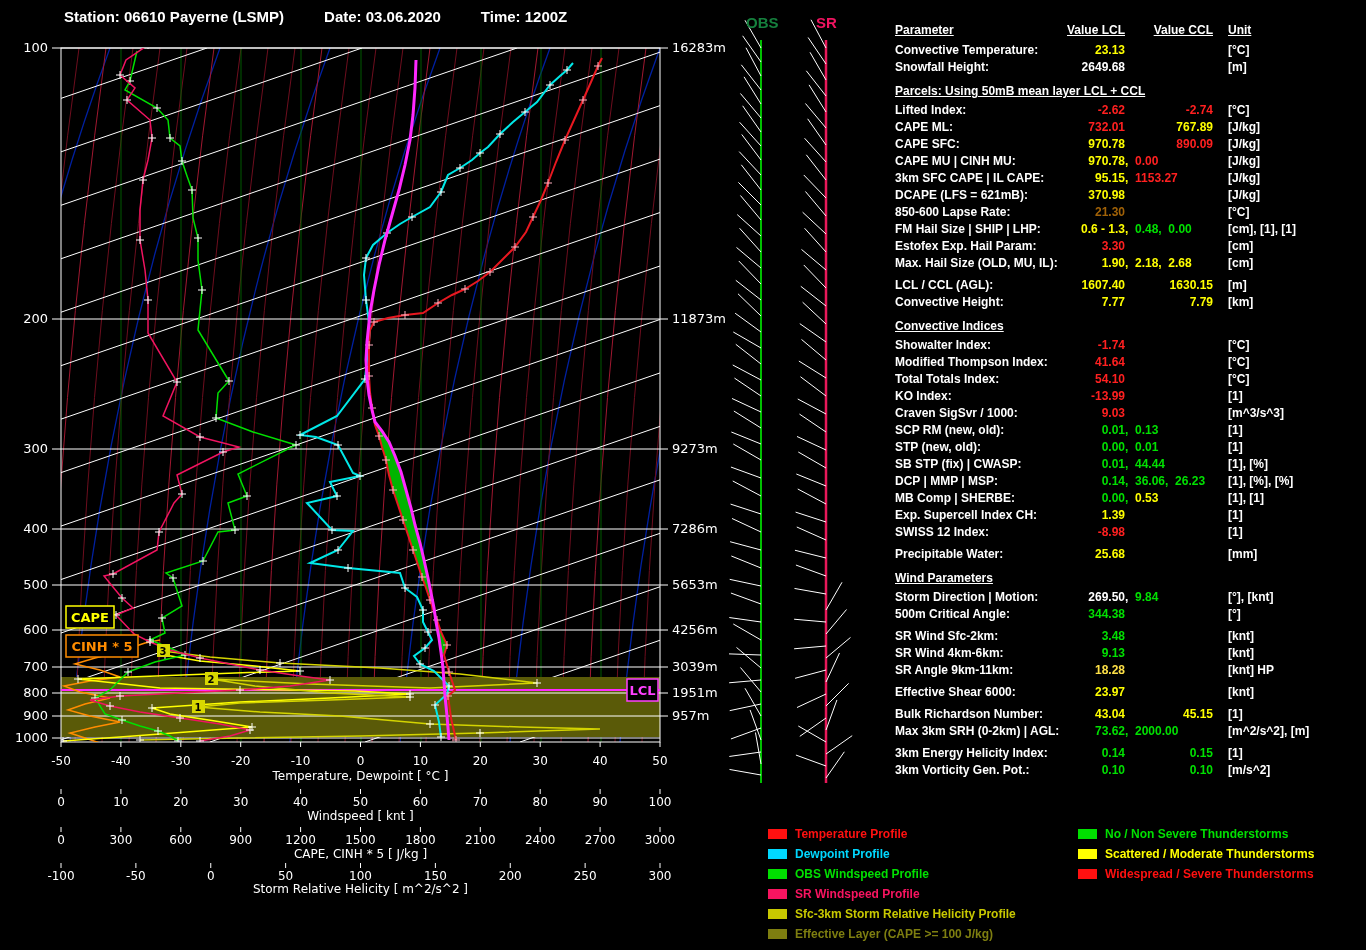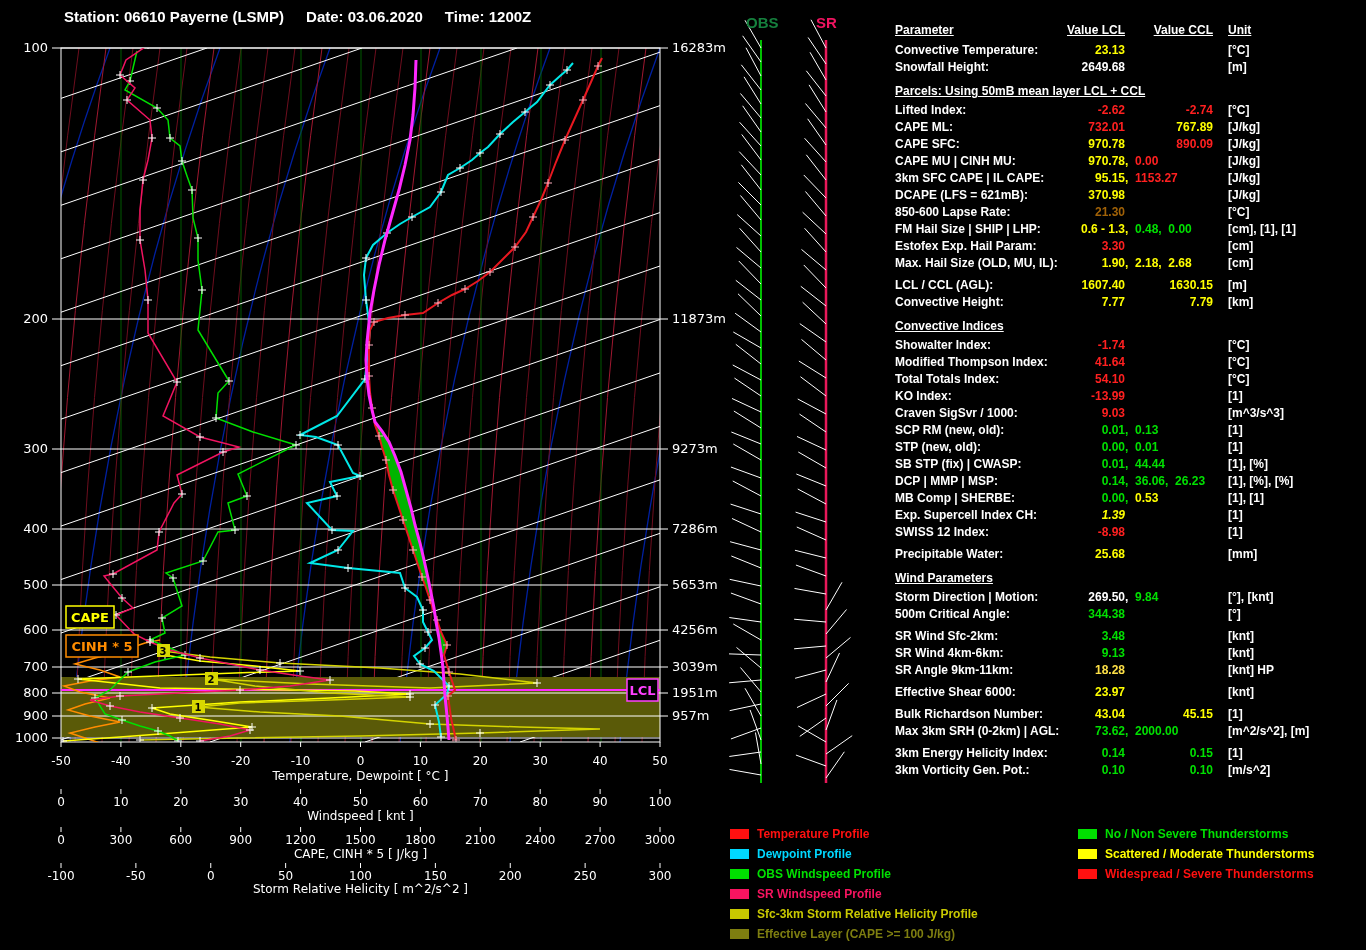--- a/index.html
+++ b/index.html
@@ -1,38 +1,38 @@
 <!DOCTYPE html>
 <html><head>
 <meta charset="utf-8">
 <style>
   html,body{margin:0;padding:0;background:#000;}
   #screen{position:relative;width:1366px;height:950px;background:#000;overflow:hidden;
           font-family:"Liberation Sans",sans-serif;}
   #chart-svg{position:absolute;left:0;top:0;}
-  .ttl{position:absolute;top:8px;left:64px;display:flex;gap:22px;color:#fff;
+  .ttl{position:absolute;top:8px;left:64px;display:flex;gap:40px;color:#fff;
        font-size:15px;font-weight:bold;white-space:pre;}
   .windhdr{position:absolute;top:14px;font-size:15px;font-weight:bold;}
   #obs-hdr{left:746px;color:#15803d;}
   #sr-hdr{left:816px;color:#f01460;}
   
   #ptable{position:absolute;left:895px;top:22px;width:465px;font-size:12px;font-weight:bold;color:#fff;}
   .trow{position:relative;height:17px;line-height:17px;white-space:pre;}
   .thead{height:20px;line-height:16px;}
   .thead span{text-decoration:underline;}
   .lbl{position:absolute;left:0;}
   .lcl{position:absolute;left:0;width:230px;text-align:right;}
   .aft{position:absolute;left:230px;}
   .ccl{position:absolute;left:230px;width:88px;text-align:right;}
   .unit{position:absolute;left:333px;}
   .shead{margin-top:7px;height:19px;line-height:17px;text-decoration:underline;}
   .sp{margin-top:5px;}
   
   .legend{position:absolute;font-size:12px;font-weight:bold;}
-  #legend-left{left:730px;top:824px;}
+  #legend-left{left:768px;top:824px;}
   #legend-right{left:1078px;top:824px;}
   .lrow{display:flex;align-items:center;height:20px;}
   .swatch{width:19px;height:10px;margin-right:8px;flex:0 0 auto;}
 </style>
 </head>
 <body>
 
 <div id="screen">
   <svg id="chart-svg" width="1366" height="950">
       <clipPath id="plotclip">
@@ -660,21 +660,21 @@
       <div class="trow"><span class="lbl">Showalter Index:</span><span class="lcl"><span style="color: rgb(255, 32, 32);">-1.74</span></span><span class="unit">[°C]</span></div>
       <div class="trow"><span class="lbl">Modified Thompson Index:</span><span class="lcl"><span style="color: rgb(255, 32, 32);">41.64</span></span><span class="unit">[°C]</span></div>
       <div class="trow"><span class="lbl">Total Totals Index:</span><span class="lcl"><span style="color: rgb(255, 32, 32);">54.10</span></span><span class="unit">[°C]</span></div>
       <div class="trow"><span class="lbl">KO Index:</span><span class="lcl"><span style="color: rgb(255, 32, 32);">-13.99</span></span><span class="unit">[1]</span></div>
       <div class="trow"><span class="lbl">Craven SigSvr / 1000:</span><span class="lcl"><span style="color: rgb(255, 32, 32);">9.03</span></span><span class="unit">[m^3/s^3]</span></div>
       <div class="trow"><span class="lbl">SCP RM (new, old):</span><span class="lcl"><span style="color: rgb(0, 224, 0);">0.01</span></span><span class="aft"><span style="color: rgb(0, 224, 0);">,  0.13</span></span><span class="unit">[1]</span></div>
       <div class="trow"><span class="lbl">STP (new, old):</span><span class="lcl"><span style="color: rgb(0, 224, 0);">0.00</span></span><span class="aft"><span style="color: rgb(0, 224, 0);">,  0.01</span></span><span class="unit">[1]</span></div>
       <div class="trow"><span class="lbl">SB STP (fix) | CWASP:</span><span class="lcl"><span style="color: rgb(0, 224, 0);">0.01</span></span><span class="aft"><span style="color: rgb(0, 224, 0);">,  44.44</span></span><span class="unit">[1], [%]</span></div>
       <div class="trow"><span class="lbl">DCP | MMP | MSP:</span><span class="lcl"><span style="color: rgb(0, 224, 0);">0.14</span></span><span class="aft"><span style="color: rgb(0, 224, 0);">,  36.06,  26.23</span></span><span class="unit">[1], [%], [%]</span></div>
       <div class="trow"><span class="lbl">MB Comp | SHERBE:</span><span class="lcl"><span style="color: rgb(0, 224, 0);">0.00</span></span><span class="aft"><span style="color: rgb(0, 224, 0);">,  </span><span style="color: rgb(255, 255, 0);">0.53</span></span><span class="unit">[1], [1]</span></div>
-      <div class="trow"><span class="lbl">Exp. Supercell Index CH:</span><span class="lcl"><span style="color: rgb(255, 255, 0); font-style: italic;">1.39</span></span><span class="unit">[1]</span></div>
+      <div class="trow"><span class="lbl">Exp. Supercell Index CH:</span><span class="lcl"><span style="color: rgb(255, 255, 0);">1.39</span></span><span class="unit">[1]</span></div>
       <div class="trow"><span class="lbl">SWISS 12 Index:</span><span class="lcl"><span style="color: rgb(255, 32, 32);">-8.98</span></span><span class="unit">[1]</span></div>
       <div class="trow sp"><span class="lbl">Precipitable Water:</span><span class="lcl"><span style="color: rgb(255, 255, 0);">25.68</span></span><span class="unit">[mm]</span></div>
       <div class="shead">Wind Parameters</div>
       <div class="trow"><span class="lbl">Storm Direction | Motion:</span><span class="lcl"><span style="color: rgb(255, 255, 255);">269.50</span></span><span class="aft"><span style="color: rgb(255, 255, 255);">,  </span><span style="color: rgb(0, 224, 0);">9.84</span></span><span class="unit">[°], [knt]</span></div>
       <div class="trow"><span class="lbl">500m Critical Angle:</span><span class="lcl"><span style="color: rgb(0, 224, 0);">344.38</span></span><span class="unit">[°]</span></div>
       <div class="trow sp"><span class="lbl">SR Wind Sfc-2km:</span><span class="lcl"><span style="color: rgb(0, 224, 0);">3.48</span></span><span class="unit">[knt]</span></div>
       <div class="trow"><span class="lbl">SR Wind 4km-6km:</span><span class="lcl"><span style="color: rgb(0, 224, 0);">9.13</span></span><span class="unit">[knt]</span></div>
       <div class="trow"><span class="lbl">SR Angle 9km-11km:</span><span class="lcl"><span style="color: #fde047;">18.28</span></span><span class="unit">[knt] HP</span></div>
       <div class="trow sp"><span class="lbl">Effective Shear 6000:</span><span class="lcl"><span style="color: rgb(255, 255, 0);">23.97</span></span><span class="unit">[knt]</span></div>
       <div class="trow sp"><span class="lbl">Bulk Richardson Number:</span><span class="lcl"><span style="color: rgb(255, 255, 0);">43.04</span></span><span class="ccl"><span style="color: rgb(255, 255, 0);">45.15</span></span><span class="unit">[1]</span></div>

